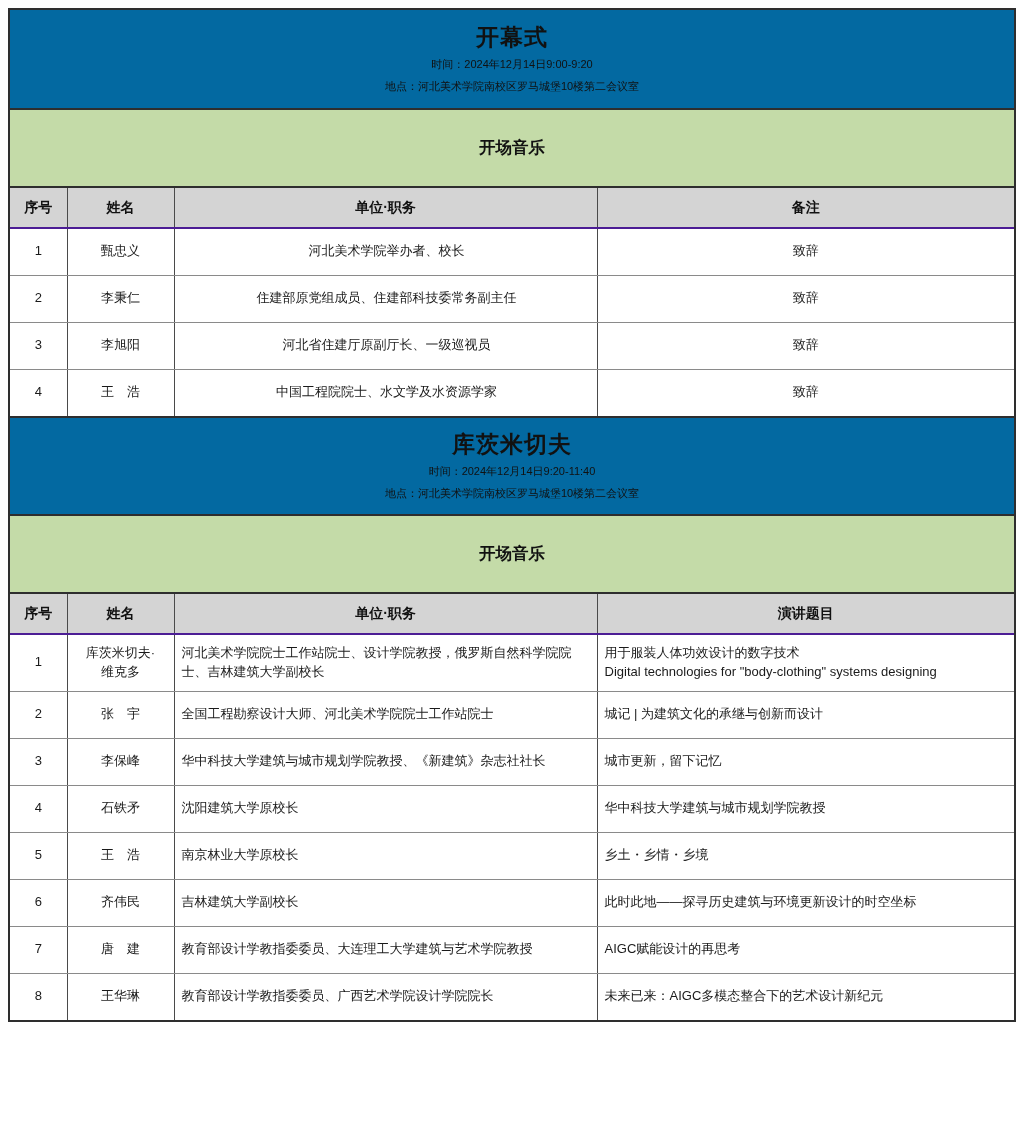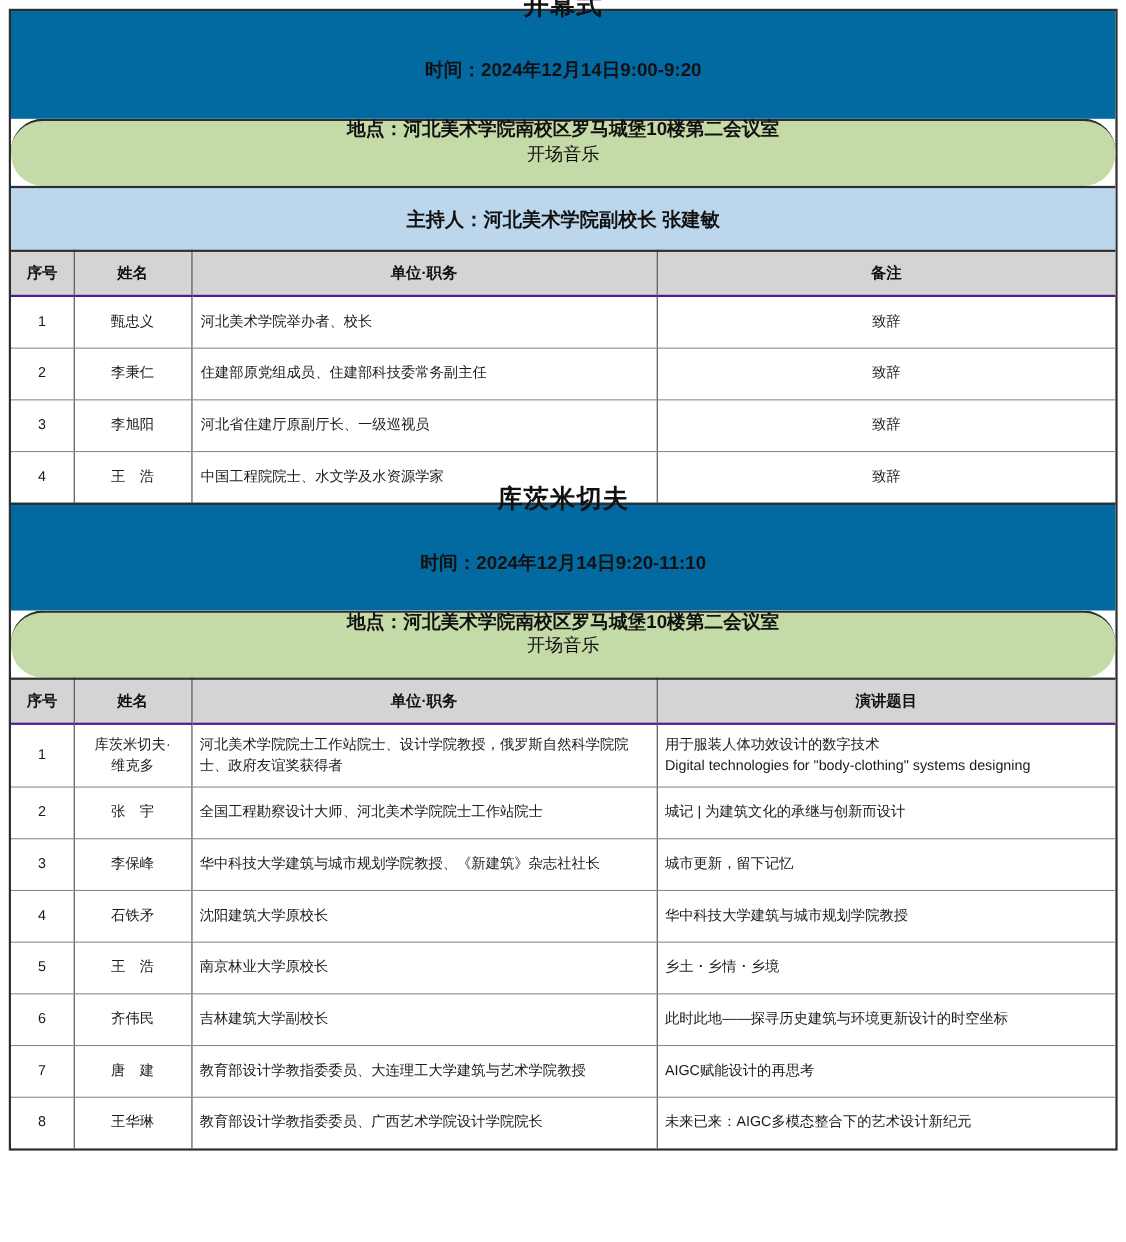--- a/index.html
+++ b/index.html
@@ -21,31 +21,30 @@
   .banner {
     background: #0369a1;
     height: 98px;
     display: flex;
     flex-direction: column;
     align-items: center;
     justify-content: center;
     text-align: center;
   }
   .banner-title { font-size: 23px; font-weight: bold; line-height: 32px; letter-spacing: 1px; }
-  .banner-meta  { font-size: 17px; font-weight: bold; line-height: 22px; margin-top: 32px; }
+  .banner-meta  { font-size: 11px; font-weight: normal; line-height: 22px; }
 
   .music {
     background: #C4DBA8;
-    height: 61px;
+    height: 78px;
     display: flex;
     align-items: center;
     justify-content: center;
     font-size: 16.5px;
-    font-weight: normal;
-    border-radius: 29px;
+    font-weight: bold;
   }
   .host {
     background: #BCD6EC;
     height: 58px;
     display: flex;
     align-items: center;
     justify-content: center;
     font-size: 17.5px;
     font-weight: bold;
   }
@@ -72,43 +71,40 @@
     height: 47px;
     font-size: 13px;
     line-height: 1.45;
     border-bottom: 1px solid #8a8a8a;
     padding: 4px 6px;
     text-align: center;
     white-space: pre-line;
     color: #1a1a1a;
   }
   tr:last-child td { border-bottom: none; }
-  table.t1 td:nth-child(3) { text-align: left; padding-left: 8px; }
+  table.t1 td:nth-child(3) { text-align: center; padding-left: 8px; }
   table.t2 td:nth-child(3),
   table.t2 td:nth-child(4) { text-align: left; padding-left: 7px; }
   table.t2 tr:first-child td { height: 57px; }
 </style>
 </head>
 <body>
 
 <div class="sheet">
 
   <div class="banner band first">
     <div class="banner-title">开幕式</div>
     <div class="banner-meta">时间：2024年12月14日9:00-9:20</div>
     <div class="banner-meta">地点：河北美术学院南校区罗马城堡10楼第二会议室</div>
   </div>
 
   <div class="music band">
     <span>开场音乐</span>
   </div>
 
-  <div class="host band">
-    <span>主持人：河北美术学院副校长 张建敏</span>
-  </div>
 
   <table class="t1 band">
     <colgroup>
         <col class="c-no">
         <col class="c-name">
         <col class="c-org">
         <col>
       </colgroup>
     <thead>
       <tr>
@@ -141,21 +137,21 @@
           <td>4</td>
           <td>王　浩</td>
           <td>中国工程院院士、水文学及水资源学家</td>
           <td>致辞</td>
         </tr>
       </tbody>
   </table>
 
   <div class="banner band">
     <div class="banner-title">库茨米切夫</div>
-    <div class="banner-meta">时间：2024年12月14日9:20-11:10</div>
+    <div class="banner-meta">时间：2024年12月14日9:20-11:40</div>
     <div class="banner-meta">地点：河北美术学院南校区罗马城堡10楼第二会议室</div>
   </div>
 
   <div class="music band">
     <span>开场音乐</span>
   </div>
 
 
   <table class="t2 band">
     <colgroup>
@@ -170,21 +166,21 @@
         <th>姓名</th>
         <th>单位·职务</th>
         <th>演讲题目</th>
       </tr>
     </thead>
     <tbody>
         <tr>
           <td>1</td>
           <td>库茨米切夫·
 维克多</td>
-          <td>河北美术学院院士工作站院士、设计学院教授，俄罗斯自然科学院院士、政府友谊奖获得者</td>
+          <td>河北美术学院院士工作站院士、设计学院教授，俄罗斯自然科学院院士、吉林建筑大学副校长</td>
           <td>用于服装人体功效设计的数字技术
 Digital technologies for "body-clothing" systems designing</td>
         </tr>
         <tr>
           <td>2</td>
           <td>张　宇</td>
           <td>全国工程勘察设计大师、河北美术学院院士工作站院士</td>
           <td>城记 | 为建筑文化的承继与创新而设计</td>
         </tr>
         <tr>

